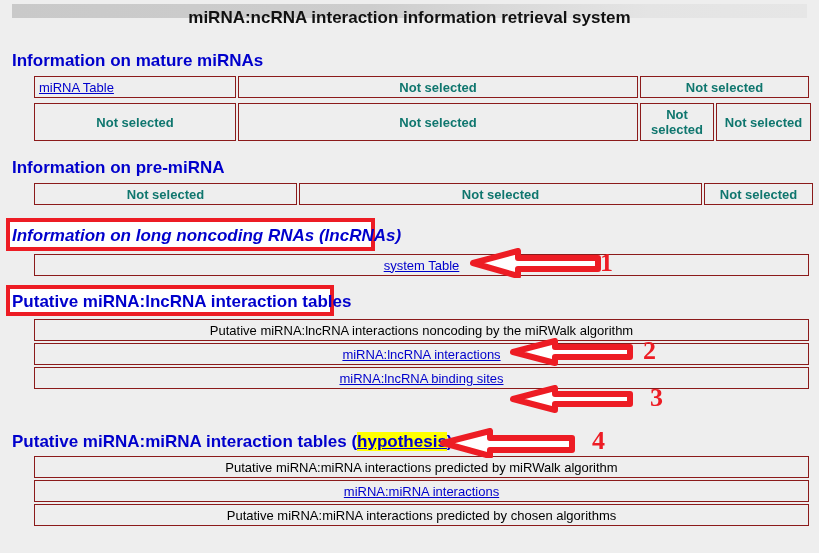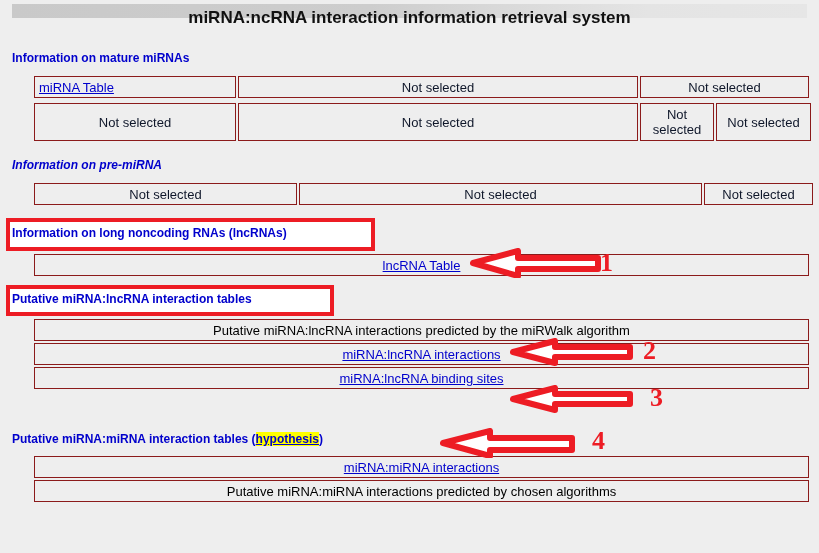--- a/index.html
+++ b/index.html
@@ -37,21 +37,21 @@
     font-size: 17px;
     font-weight: bold;
     color: #111111;
     letter-spacing: 0px;
   }
 
   
   .section-heading {
     position: absolute;
     left: 12px;
-    font-size: 12px;
+    font-size: 17px;
     font-weight: bold;
     color: #0000cc;
     white-space: nowrap;
   }
   .section-heading .paren {
     color: #0000cc;
   }
   .hypothesis-link {
     color: #0000cc;
     background: #ffff00;
@@ -79,21 +79,22 @@
     background: #eeeeee;
     height: 22px;
     padding: 1px 4px;
     font-size: 13px;
     text-align: center;
     vertical-align: middle;
     box-sizing: border-box;
     overflow: hidden;
   }
   td.notsel {
-    color: #0f172a;
+    color: #0f766e;
+    font-weight: bold;
   }
   td.leftcell {
     text-align: left;
   }
   td.tall {
     height: 38px;
   }
   td.twoline {
     line-height: 15px;
   }
@@ -158,68 +159,68 @@
   <tbody>
     <tr>
       <td class="notsel tall">Not selected</td>
       <td class="notsel tall">Not selected</td>
       <td class="notsel tall twoline">Not selected</td>
       <td class="notsel tall">Not selected</td>
     </tr>
   </tbody>
 </table>
 
-<div class="section-heading" style="top:158px;font-style:italic;">Information on pre-miRNA</div>
+<div class="section-heading" style="top:158px;">Information on pre-miRNA</div>
 
 <table class="tbl" style="left:32px; top:181px; width:775px;">
   <colgroup>
     <col style="width:263px">
       <col style="width:403px">
       <col style="width:109px">
   </colgroup>
   <tbody>
     <tr>
       <td class="notsel">Not selected</td>
       <td class="notsel">Not selected</td>
       <td class="notsel">Not selected</td>
     </tr>
   </tbody>
 </table>
 
 <div class="anno-box" style="left:6px; top:218px; width:369px; height:33px;"></div>
-<div class="section-heading" style="top:226px; left:12px;">Information on long noncoding RNAs (lncRNAs)</div>
+<div class="section-heading" style="top:226px; left:12px;font-style:italic;">Information on long noncoding RNAs (lncRNAs)</div>
 
 <table class="tbl" style="left:32px; top:252px; width:775px;">
   <colgroup>
       <col style="width:775px">
     </colgroup>
   <tbody>
     <tr>
       <td>
-        <a class="lnk">lncRNA Table</a>
+        <a class="lnk">system Table</a>
       </td>
     </tr>
   </tbody>
 </table>
 
 <svg class="arrow" style="left:470px; top:248px;" width="160" height="30" viewBox="0 0 160 30">
   <polygon points="3,15 48,3 48,10 128,10 128,21 48,21 48,28" fill="#ffffff" stroke="#ed1c24" stroke-width="6" stroke-linejoin="round"></polygon>
 </svg>
 <div class="arrow-num" style="left:600px; top:250px;">1</div>
 
 <div class="anno-box" style="left:6px; top:285px; width:328px; height:31px;"></div>
 <div class="section-heading" style="top:292px; left:12px;text-align:right;">Putative miRNA:lncRNA interaction tables</div>
 
 <table class="tbl" style="left:32px; top:317px; width:775px;">
   <colgroup>
       <col style="width:775px">
     </colgroup>
   <tbody>
     <tr>
-      <td class="blacktxt">Putative miRNA:lncRNA interactions predicted by the miRWalk algorithm</td>
+      <td class="blacktxt">Putative miRNA:lncRNA interactions noncoding by the miRWalk algorithm</td>
     </tr>
     <tr>
       <td>
         <a class="lnk">miRNA:lncRNA interactions</a>
       </td>
     </tr>
     <tr>
       <td>
         <a class="lnk">miRNA:lncRNA binding sites</a>
       </td>
@@ -240,20 +241,23 @@
 <div class="section-heading" style="top:432px; left:12px;">
   <span>Putative miRNA:miRNA interaction tables (</span><a class="hypothesis-link">hypothesis</a><span class="paren">)</span>
 </div>
 
 <table class="tbl" style="left:32px; top:454px; width:775px;">
   <colgroup>
       <col style="width:775px">
     </colgroup>
   <tbody>
     <tr>
+      <td class="blacktxt">Putative miRNA:miRNA interactions predicted by miRWalk algorithm</td>
+    </tr>
+    <tr>
       <td>
         <a class="lnk">miRNA:miRNA interactions</a>
       </td>
     </tr>
     <tr>
       <td class="blacktxt">Putative miRNA:miRNA interactions predicted by chosen algorithms</td>
     </tr>
   </tbody>
 </table>
 

